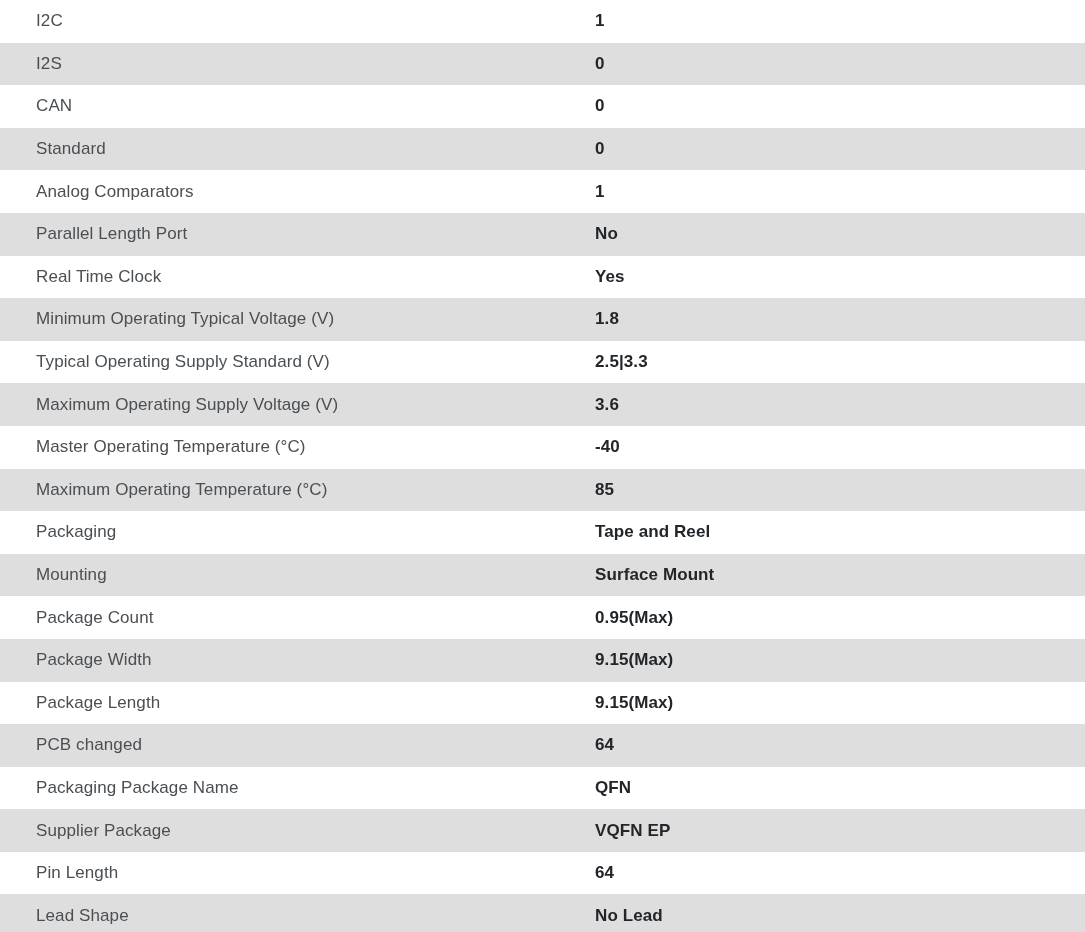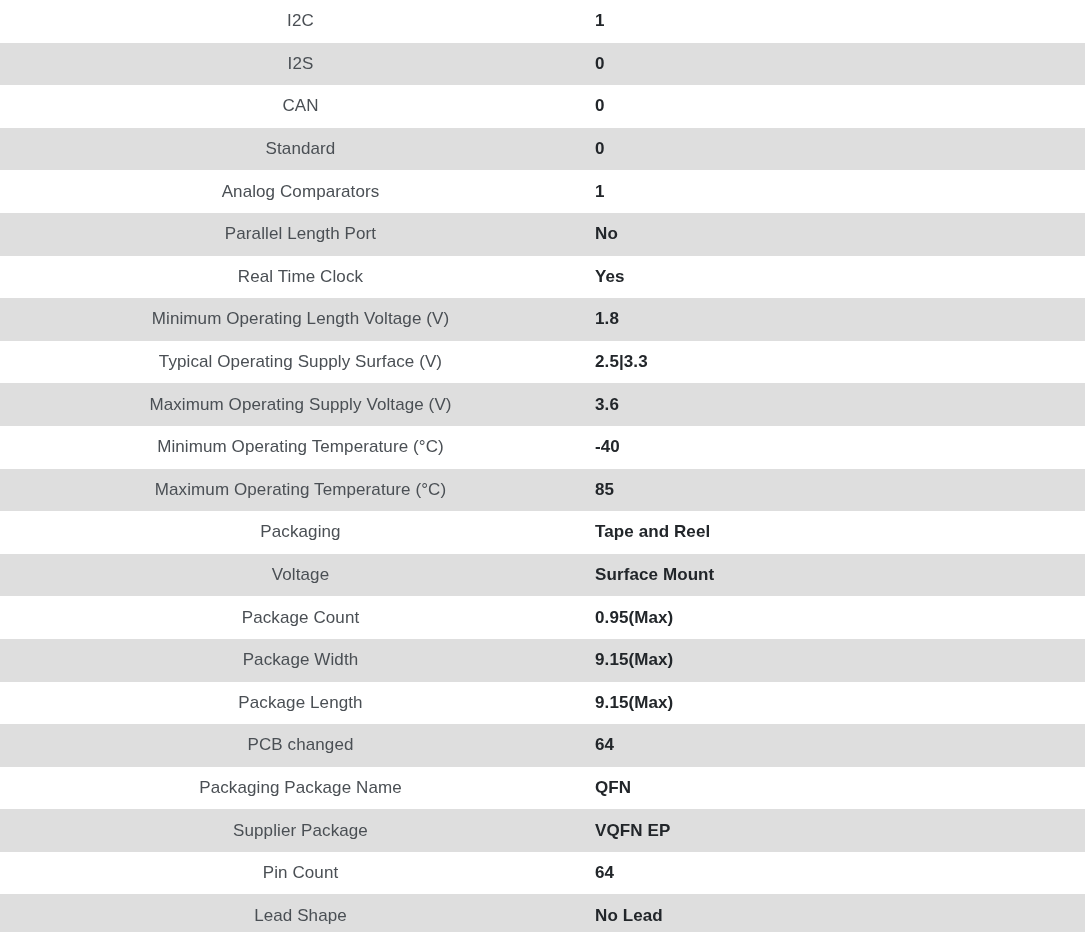--- a/index.html
+++ b/index.html
@@ -32,21 +32,20 @@
     vertical-align: middle;
     border: none;
     font-size: 17px;
   }
   td.label-cell {
     width: 529px;
     padding-left: 36px;
     color: #4a4f54;
     font-weight: 400;
     letter-spacing: 0.1px;
-    text-align: center;
   }
   td.value-cell {
     width: 520px;
     padding-left: 30px;
     color: #22262a;
     font-weight: bold;
     letter-spacing: 0.1px;
   }
 </style>
 </head>
@@ -76,45 +75,45 @@
       </tr>
       <tr class="even">
         <td class="label-cell">Parallel Length Port</td>
         <td class="value-cell">No</td>
       </tr>
       <tr class="odd">
         <td class="label-cell">Real Time Clock</td>
         <td class="value-cell">Yes</td>
       </tr>
       <tr class="even">
-        <td class="label-cell">Minimum Operating Length Voltage (V)</td>
+        <td class="label-cell">Minimum Operating Typical Voltage (V)</td>
         <td class="value-cell">1.8</td>
       </tr>
       <tr class="odd">
-        <td class="label-cell">Typical Operating Supply Surface (V)</td>
+        <td class="label-cell">Typical Operating Supply Standard (V)</td>
         <td class="value-cell">2.5|3.3</td>
       </tr>
       <tr class="even">
         <td class="label-cell">Maximum Operating Supply Voltage (V)</td>
         <td class="value-cell">3.6</td>
       </tr>
       <tr class="odd">
-        <td class="label-cell">Minimum Operating Temperature (°C)</td>
+        <td class="label-cell">Master Operating Temperature (°C)</td>
         <td class="value-cell">-40</td>
       </tr>
       <tr class="even">
         <td class="label-cell">Maximum Operating Temperature (°C)</td>
         <td class="value-cell">85</td>
       </tr>
       <tr class="odd">
         <td class="label-cell">Packaging</td>
         <td class="value-cell">Tape and Reel</td>
       </tr>
       <tr class="even">
-        <td class="label-cell">Voltage</td>
+        <td class="label-cell">Mounting</td>
         <td class="value-cell">Surface Mount</td>
       </tr>
       <tr class="odd">
         <td class="label-cell">Package Count</td>
         <td class="value-cell">0.95(Max)</td>
       </tr>
       <tr class="even">
         <td class="label-cell">Package Width</td>
         <td class="value-cell">9.15(Max)</td>
       </tr>
@@ -128,21 +127,21 @@
       </tr>
       <tr class="odd">
         <td class="label-cell">Packaging Package Name</td>
         <td class="value-cell">QFN</td>
       </tr>
       <tr class="even">
         <td class="label-cell">Supplier Package</td>
         <td class="value-cell">VQFN EP</td>
       </tr>
       <tr class="odd">
-        <td class="label-cell">Pin Count</td>
+        <td class="label-cell">Pin Length</td>
         <td class="value-cell">64</td>
       </tr>
       <tr class="even">
         <td class="label-cell">Lead Shape</td>
         <td class="value-cell">No Lead</td>
       </tr>
     </tbody>
 </table>
 
 </body></html>

